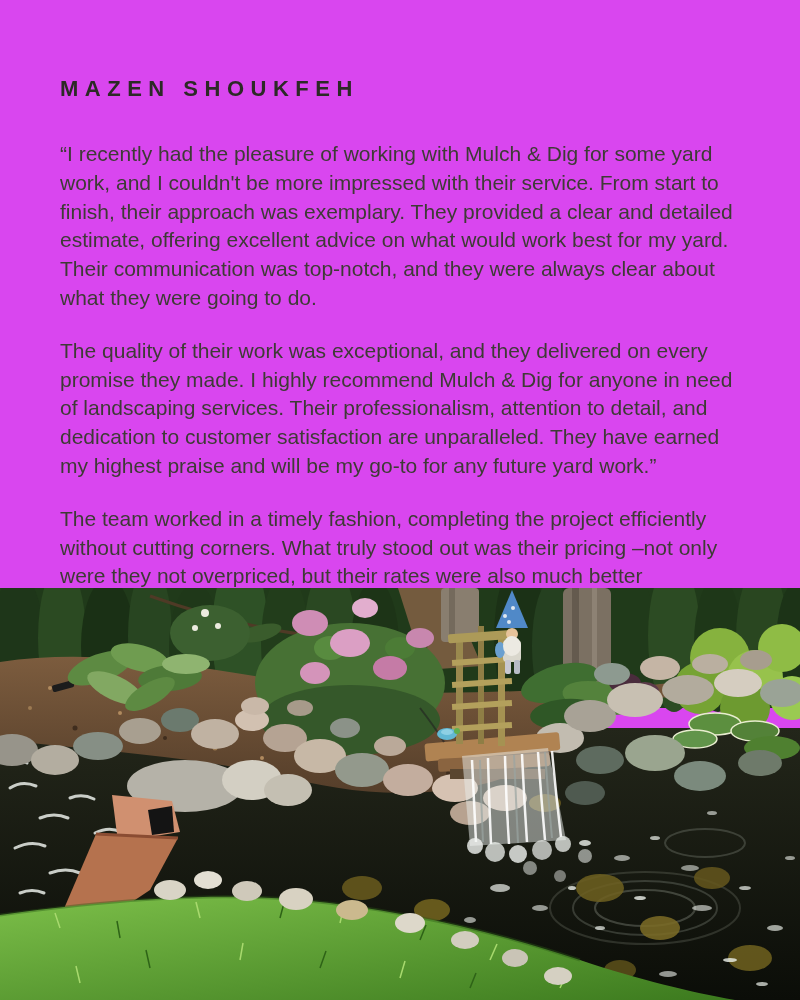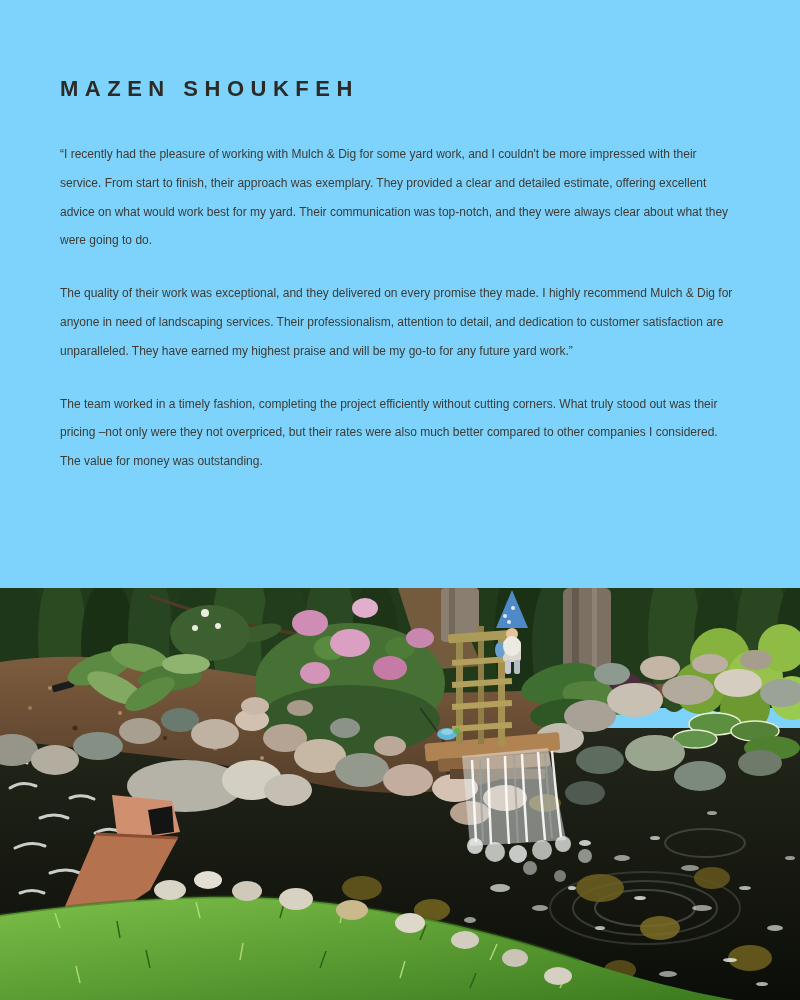--- a/index.html
+++ b/index.html
@@ -1,20 +1,20 @@
 <!DOCTYPE html>
 <html><head>
 <meta charset="utf-8">
 <style>
   html,body{margin:0;padding:0;}
   body{width:800px;height:1000px;overflow:hidden;font-family:"Liberation Sans","DejaVu Sans",sans-serif;}
-  .page{width:800px;height:1000px;display:flex;flex-direction:column;background:#7dd3fc;}
+  .page{width:800px;height:1000px;display:flex;flex-direction:column;background:#d946ef;}
   .testimonial{flex:1;padding:76px 60px 0 60px;box-sizing:border-box;overflow:hidden;}
   .reviewer-name{margin:0 0 38px 0;font-size:22px;font-weight:700;letter-spacing:6.5px;color:#2c2a26;}
-  .testimonial p{margin:0 0 24px 0;font-size:12px;line-height:28.8px;color:#3e3b35;max-width:690px;}
+  .testimonial p{margin:0 0 24px 0;font-size:21px;line-height:28.8px;color:#3e3b35;max-width:690px;}
   .photo{height:412px;position:relative;}
   .photo svg{display:block;}
 </style>
 </head>
 <body>
 
 <div class="page">
 
   <section class="testimonial">
     <h1 class="reviewer-name">MAZEN SHOUKFEH</h1>

